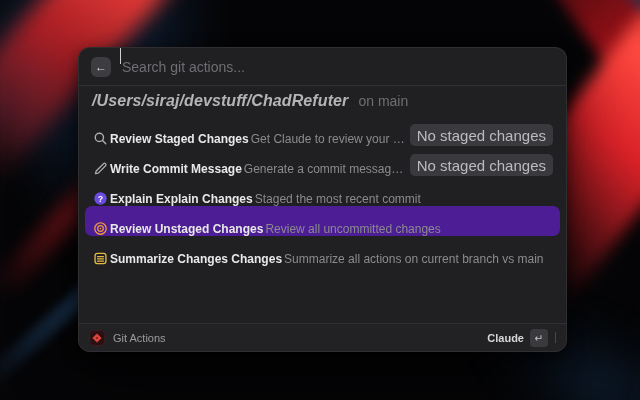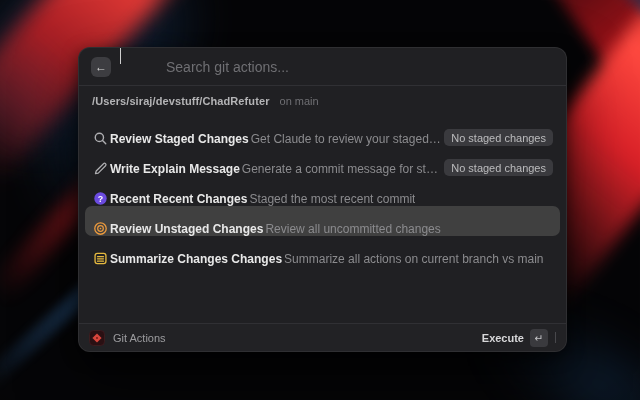--- a/index.html
+++ b/index.html
@@ -78,52 +78,52 @@
     padding: 0 12px; gap: 9px;
     border-bottom: 1px solid #303034;
   }
   .back-btn {
     width: 20px; height: 20px; flex: 0 0 20px;
     background: #3d3d41; border-radius: 6px;
     display: flex; align-items: center; justify-content: center;
     color: #d9d9d9; font-size: 12px; line-height: 1;
     cursor: default; user-select: none;
   }
-  .search-wrap { display: flex; flex: 1; height: 100%; gap: 44px; }
+  .search-wrap { display: flex; flex: 1; height: 100%; }
   .caret { width: 1px; height: 16px; background: #cfcfcf; margin-right: 1px; }
   .search-input {
     flex: 1; background: transparent; border: none; outline: none;
     color: #e8e8e8; font-size: 14px;
     font-family: "Liberation Sans", "DejaVu Sans", sans-serif;
   }
   .search-input::placeholder { color: #6f6f73; }
 
   .repo-row {
     flex: 0 0 26px; height: 26px;
     display: flex; align-items: center; gap: 10px;
     padding: 0 13px; margin-top: 2px;
   }
-  .repo-path { font-size: 11px; font-weight: 700; color: #b4b4b6; letter-spacing: .1px; }
-  .repo-branch { font-size: 11px; color: #6f6f73; }
+  .repo-path { font-size: 16px; font-weight: 700; color: #b4b4b6; letter-spacing: .1px; font-style: italic; }
+  .repo-branch { font-size: 14px; color: #6f6f73; }
 
   .list { display: flex; flex-direction: column; padding: 2px 6px 0 6px; }
   .row {
     height: 30px; flex: 0 0 30px;
     display: flex; align-items: flex-end; gap: 2px;
     padding: 0 7px; border-radius: 7px;
     cursor: default;
   }
-  .row.selected { background: #404040; }
+  .row.selected { background: #4c1d95; }
   .row .ricon { width: 16px; height: 16px; flex: 0 0 16px; display: flex; align-items: center; justify-content: center; }
   .row-title { font-size: 12px; font-weight: 700; color: #e8e8e8; white-space: nowrap; }
   .row-sub { font-size: 12px; color: #8b8b8e; white-space: nowrap; overflow: hidden; text-overflow: ellipsis; }
   .row-badge {
     margin-left: auto; flex: 0 0 auto;
     background: #3a3a3e; color: #bcbcbe;
-    font-size: 11px; padding: 2.5px 7px; border-radius: 5px;
+    font-size: 15px; padding: 2.5px 7px; border-radius: 5px;
     white-space: nowrap;
   }
 
   .spacer { flex: 1; }
 
   .footer {
     flex: 0 0 28px; height: 28px;
     border-top: 1px solid #303034;
     display: flex; align-items: center;
     padding: 0 10px; gap: 8px;
@@ -192,33 +192,33 @@
       <span class="row-sub">Get Claude to review your staged changes</span>
       <span class="row-badge">No staged changes</span>
     </div>
 
     <div class="row">
       <span class="ricon">
         <svg width="15" height="15" viewBox="0 0 16 16" fill="none">
           <path d="M2.6 13.4 L3.4 10.7 L11.2 2.9 a1.55 1.55 0 0 1 2.2 2.2 L5.6 12.9 Z" stroke="#aeaeb1" stroke-width="1.3" stroke-linejoin="round"></path>
         </svg>
       </span>
-      <span class="row-title">Write Explain Message</span>
+      <span class="row-title">Write Commit Message</span>
       <span class="row-sub">Generate a commit message for staged changes</span>
       <span class="row-badge">No staged changes</span>
     </div>
 
     <div class="row">
       <span class="ricon">
         <svg width="15" height="15" viewBox="0 0 16 16">
           <circle cx="8" cy="8" r="6.6" fill="#6b4be0"></circle>
           <text x="8" y="11.3" text-anchor="middle" font-size="9.5" font-weight="700" fill="#ffffff" font-family="Liberation Sans, sans-serif">?</text>
         </svg>
       </span>
-      <span class="row-title">Recent Recent Changes</span>
+      <span class="row-title">Explain Explain Changes</span>
       <span class="row-sub">Staged the most recent commit</span>
     </div>
 
     <div class="row selected">
       <span class="ricon">
         <svg width="15" height="15" viewBox="0 0 16 16" fill="none">
           <circle cx="8" cy="8" r="6.1" stroke="#ec9a3d" stroke-width="1.4"></circle>
           <circle cx="8" cy="8" r="3" stroke="#ec9a3d" stroke-width="1.3"></circle>
           <circle cx="8" cy="8" r="0.9" fill="#ec9a3d"></circle>
         </svg>
@@ -251,20 +251,20 @@
           <rect x="0.5" y="0.5" width="15" height="15" rx="4" fill="#2a1013" stroke="#4a2024" stroke-width="0.6"></rect>
           <path d="M8 3.4 L12.6 8 L8 12.6 L3.4 8 Z" fill="#d8453c"></path>
           <circle cx="8" cy="8" r="1.1" fill="#7e1d1a"></circle>
         </svg>
       </span>
       <span class="app-name">Git Actions</span>
     </div>
 
     <div class="footer-right">
       <div class="hint">
-        <span class="hint-label">Execute</span>
+        <span class="hint-label">Claude</span>
         <span class="key">↵</span>
       </div>
       <div class="vdiv"></div>
     </div>
   </div>
 
 </div>
 
 </body></html>

